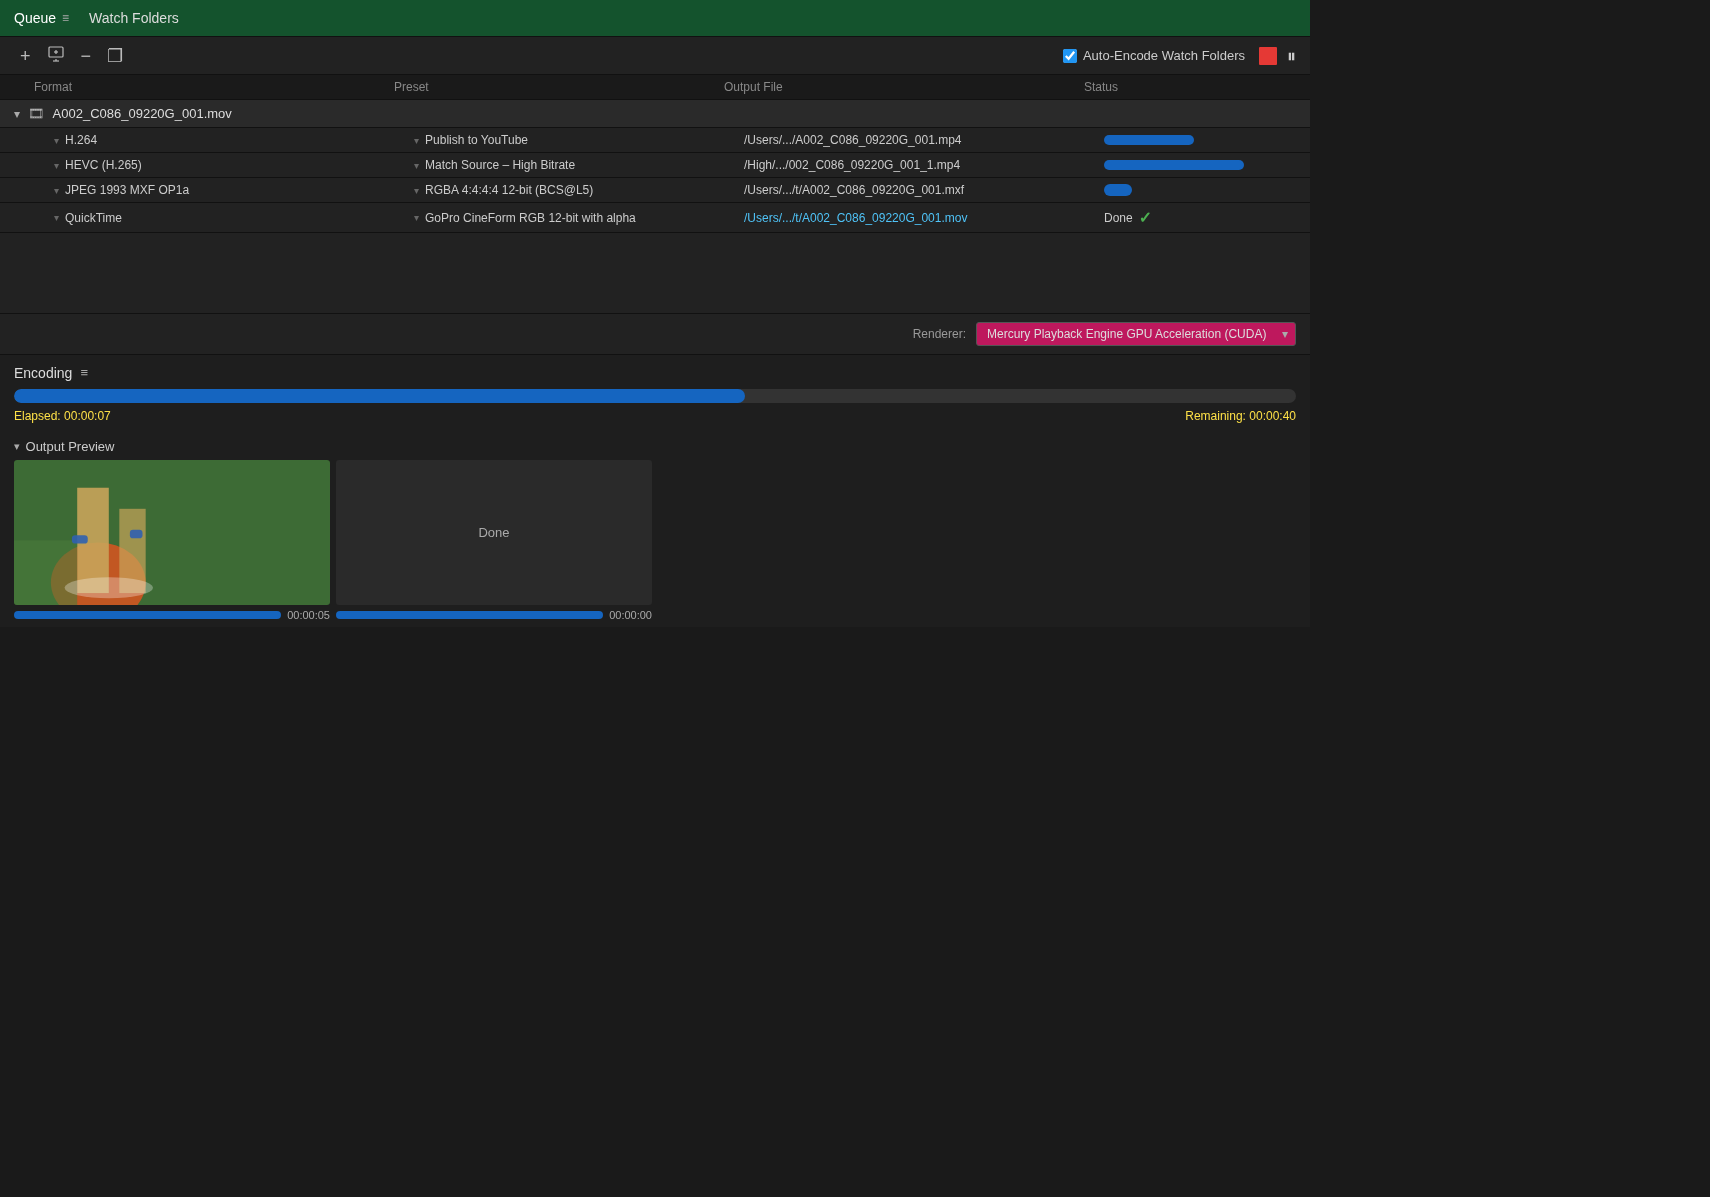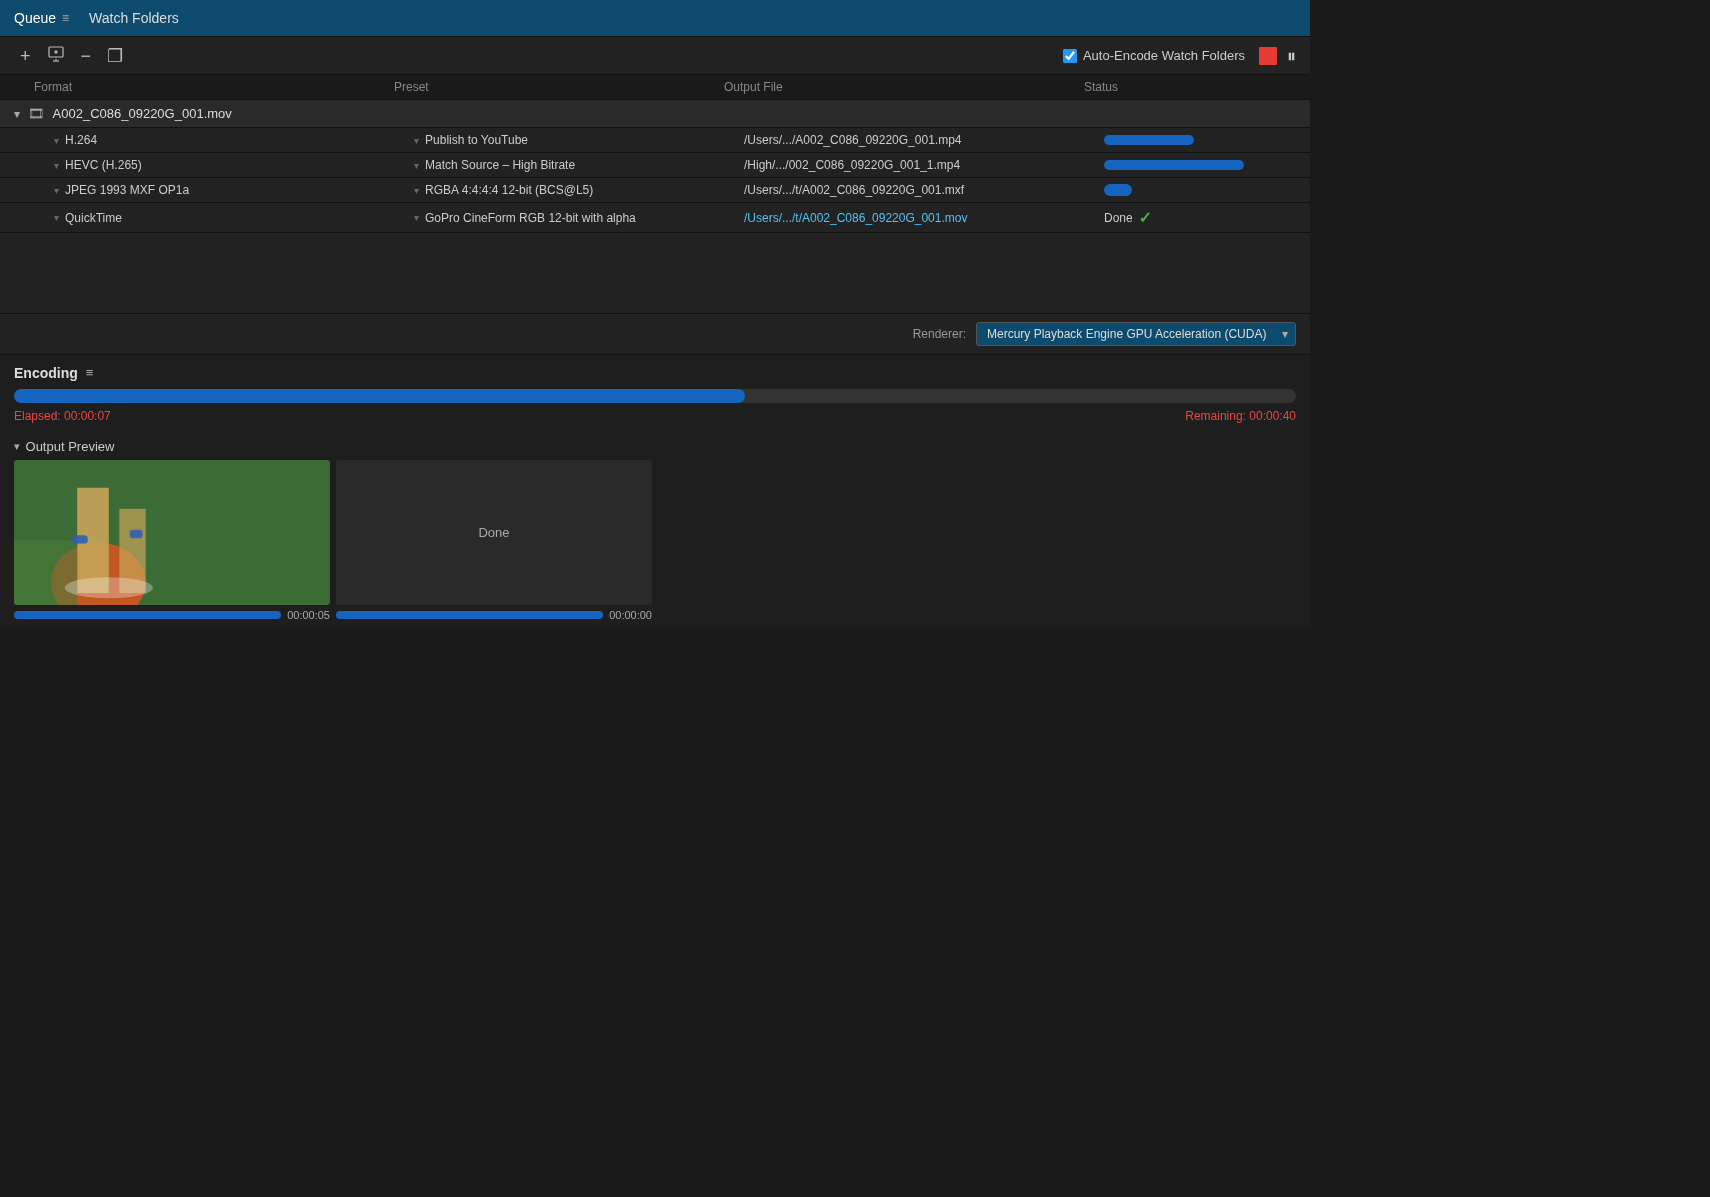--- a/index.html
+++ b/index.html
@@ -10,21 +10,21 @@
       font-size: 13px;
       width: 1310px;
       height: 900px;
       overflow: hidden;
     }
 
     
     .top-nav {
       display: flex;
       align-items: center;
-      background: #0c4a6e;
+      background: #14532d;
       padding: 8px 14px;
       border-bottom: 1px solid #111;
       gap: 20px;
     }
     .nav-tab {
       color: #ddd;
       font-size: 14px;
       font-weight: 500;
       cursor: pointer;
       padding: 2px 0;
@@ -182,21 +182,21 @@
       justify-content: flex-end;
       padding: 8px 14px;
       background: #222;
       border-top: 1px solid #111;
       border-bottom: 1px solid #111;
       gap: 10px;
       color: #999;
       font-size: 12px;
     }
     .renderer-select {
-      background: #0c4a6e;
+      background: #be185d;
       border: 1px solid #555;
       color: #ddd;
       padding: 4px 24px 4px 10px;
       border-radius: 3px;
       font-size: 12px;
       appearance: none;
       -webkit-appearance: none;
       min-width: 320px;
       cursor: pointer;
     }
@@ -219,21 +219,21 @@
     .encoding-section {
       background: #1e1e1e;
       padding: 10px 14px 0;
     }
     .encoding-header {
       display: flex;
       gap: 8px;
       margin-bottom: 8px;
       color: #ddd;
       font-size: 14px;
-      font-weight: 700;
+      font-weight: 400;
     }
     .encoding-source-row {
       display: flex;
       align-items: center;
       justify-content: space-between;
       margin-bottom: 6px;
     }
     .encoding-source {
       color: #ddd;
       font-size: 13px;
@@ -246,21 +246,21 @@
     .main-progress-bar {
       height: 14px;
       background: #1565c0;
       border-radius: 7px;
       margin-bottom: 6px;
     }
     .timing-row {
       display: flex;
       justify-content: space-between;
       font-size: 12px;
-      color: #ef4444;
+      color: #fde047;
       margin-bottom: 8px;
     }
 
     
     .output-preview-header {
       display: flex;
       align-items: center;
       gap: 6px;
       padding: 8px 0 6px;
       color: #ccc;

